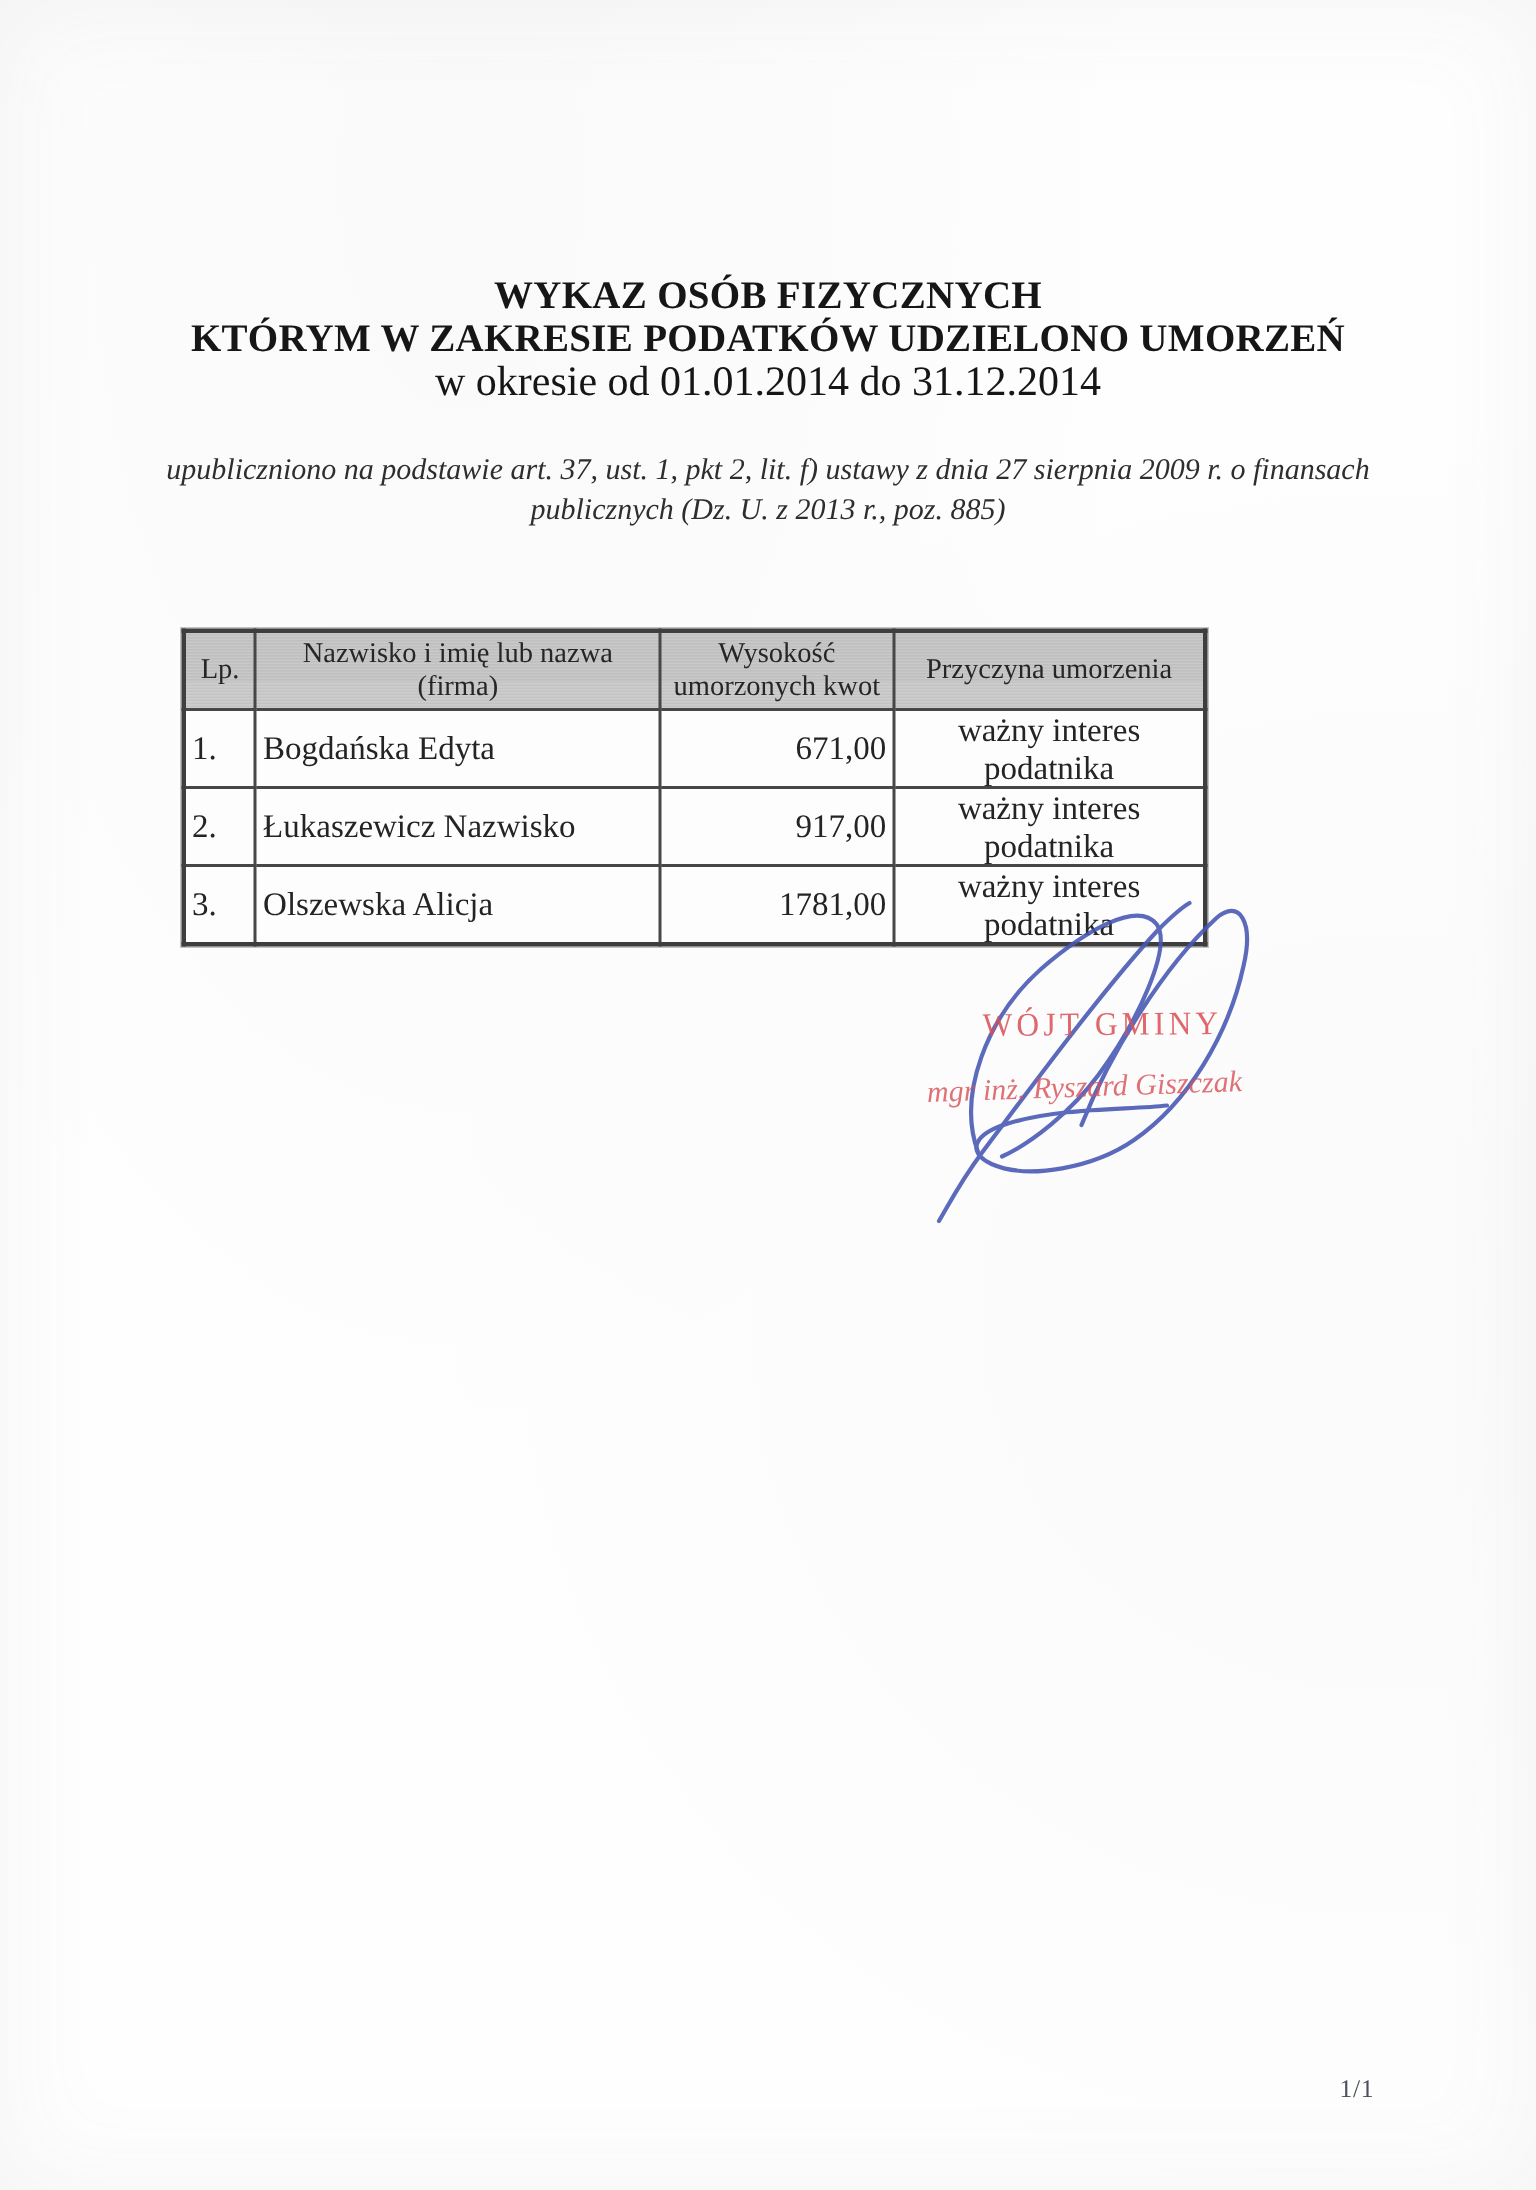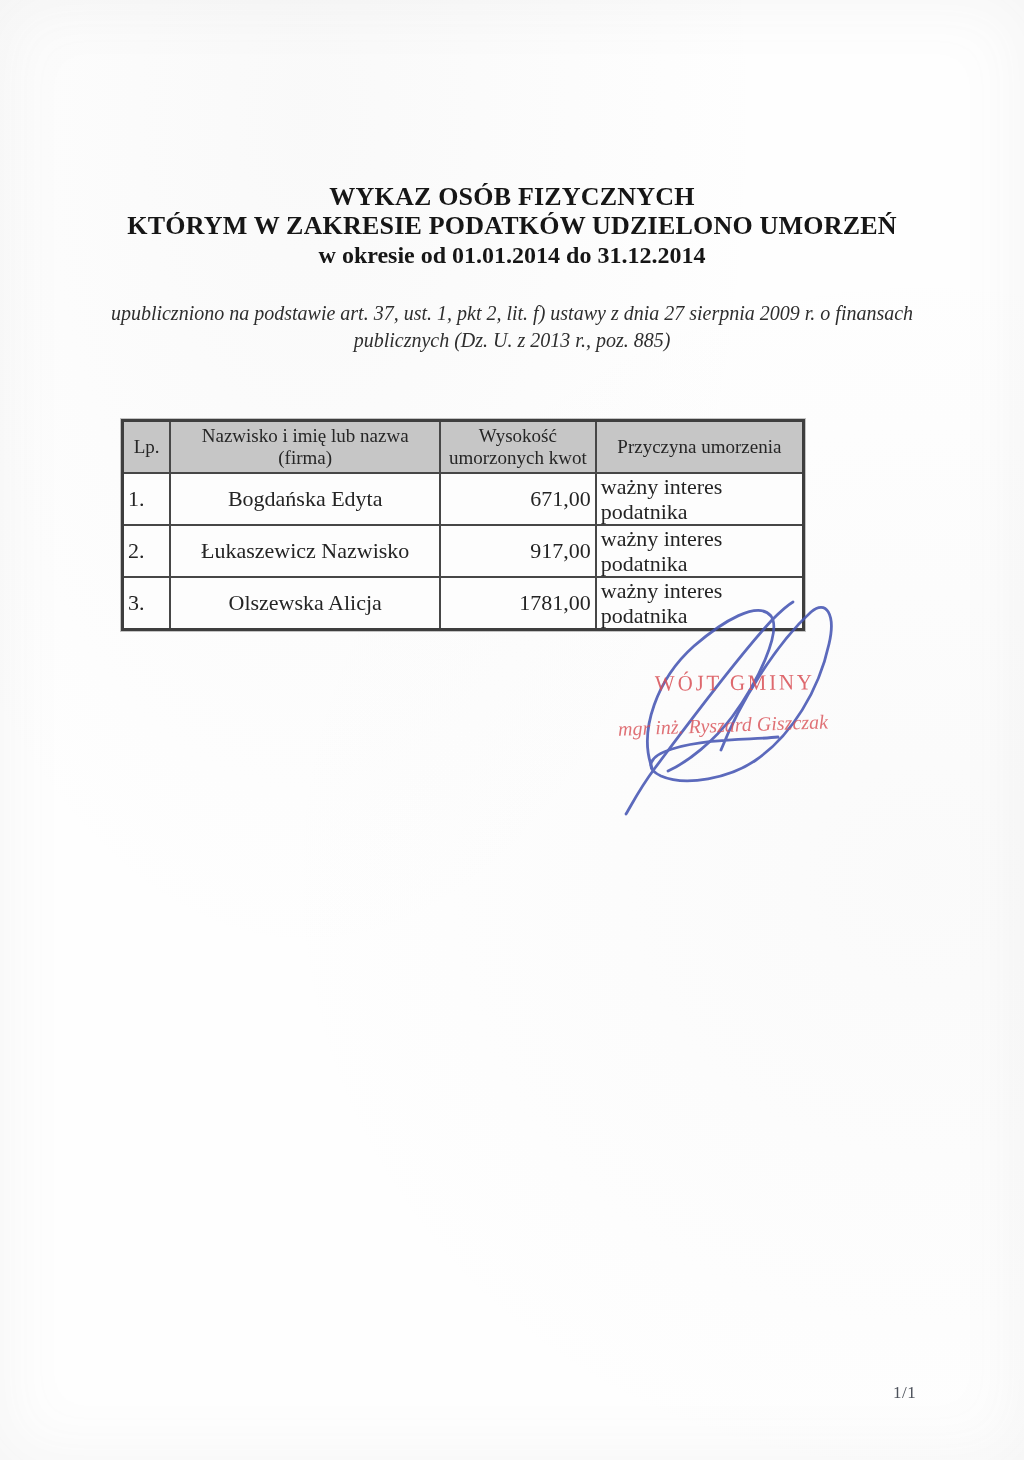--- a/index.html
+++ b/index.html
@@ -30,22 +30,22 @@
     text-align: center;
     color: #161616;
   }
   .title-line-1, .title-line-2 {
     font-size: 26px;
     font-weight: bold;
     line-height: 29px;
     letter-spacing: 0.2px;
   }
   .title-line-3 {
-    font-size: 24px;
-    font-weight: bold;
+    font-size: 28px;
+    font-weight: normal;
     line-height: 30px;
   }
 
   
   .subtitle-block {
     position: absolute;
     top: 300px;
     left: 0;
     width: 100%;
     text-align: center;
@@ -88,23 +88,23 @@
     line-height: 25px;
     color: #242424;
     padding: 0 4px;
     vertical-align: middle;
   }
   .col-lp { width: 51px; }
   .col-name { width: 329px; }
   .col-amount { width: 175px; }
   .col-reason { width: 253px; }
   td.cell-lp { text-align: left; padding-left: 12px; }
-  td.cell-name { text-align: center; padding-left: 13px; }
+  td.cell-name { text-align: left; padding-left: 13px; }
   td.cell-amount { text-align: right; }
-  td.cell-reason { text-align: left; font-size: 21px; }
+  td.cell-reason { text-align: center; font-size: 21px; }
 
   
   .signature-area {
     position: absolute;
     left: 590px;
     top: 590px;
     width: 290px;
     height: 270px;
     text-decoration: underline;
   }

